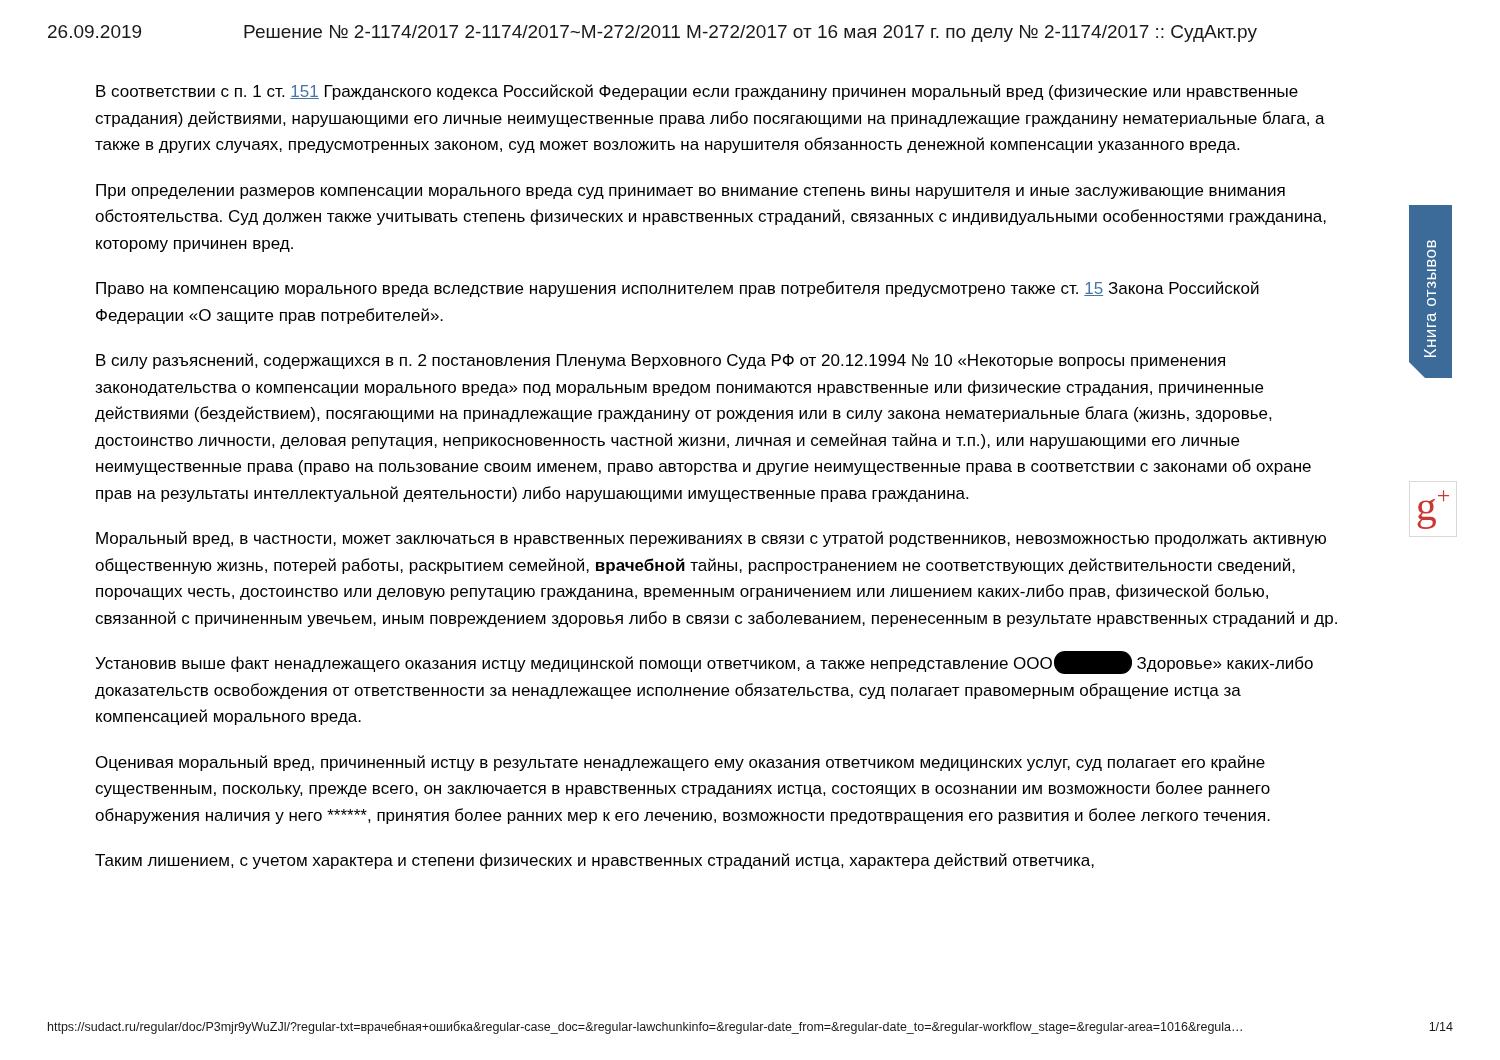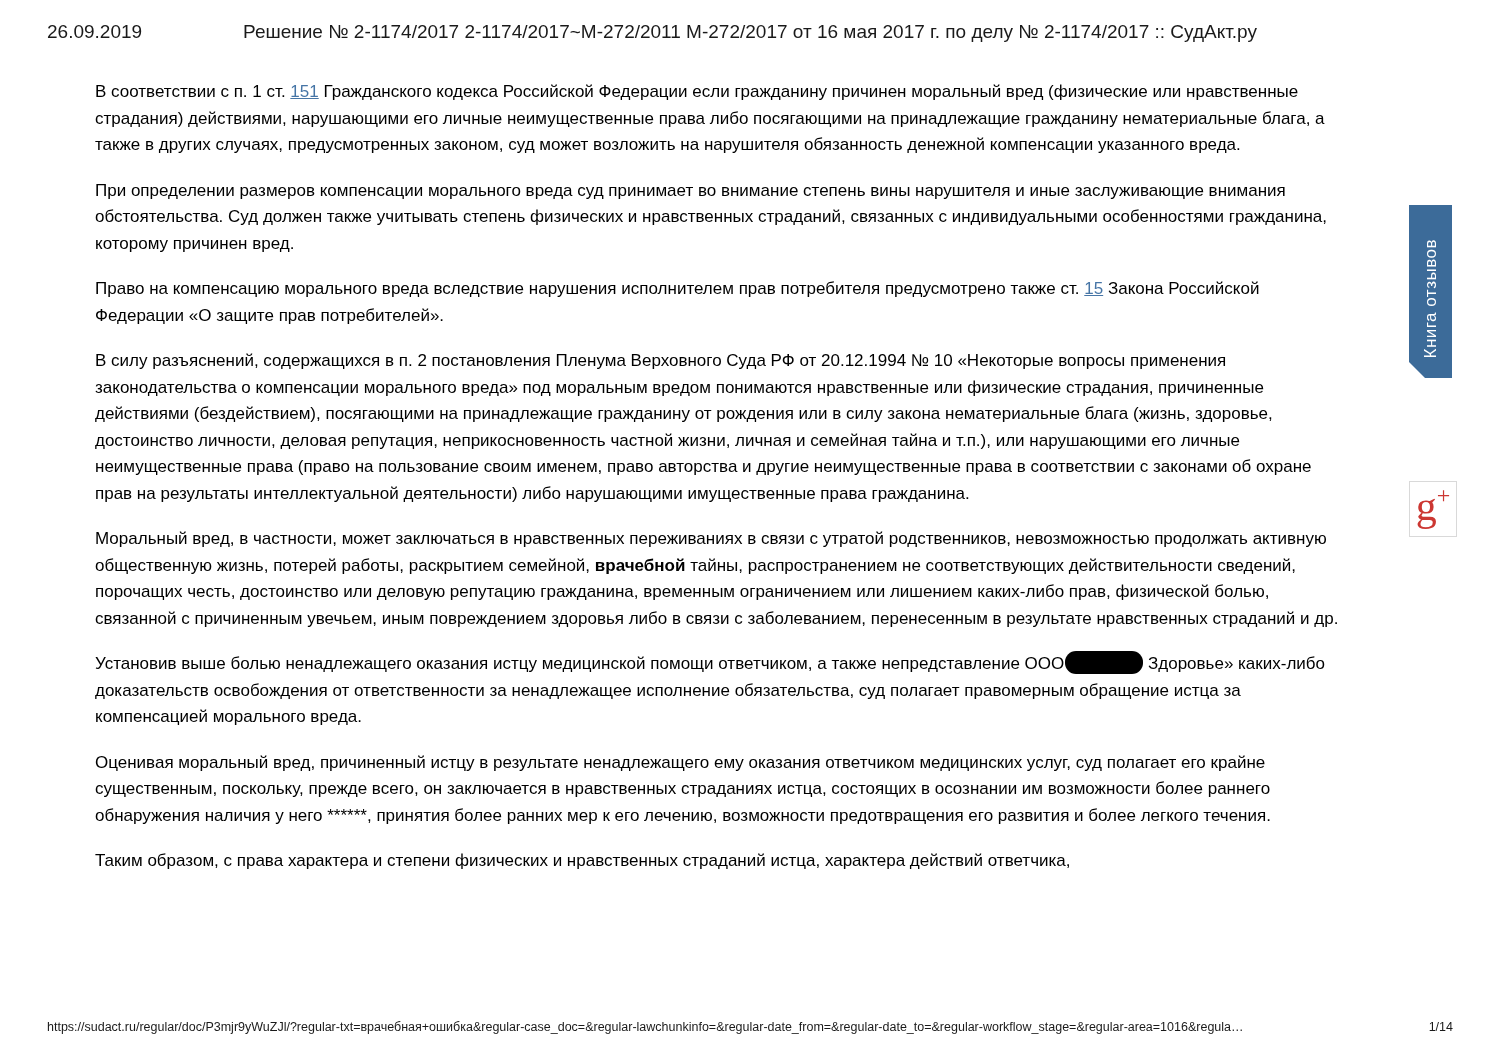--- a/index.html
+++ b/index.html
@@ -88,23 +88,23 @@
   <span class="print-date">26.09.2019</span>
   <span class="print-title">Решение № 2-1174/2017 2-1174/2017~М-272/2011 М-272/2017 от 16 мая 2017 г. по делу № 2-1174/2017 :: СудАкт.ру</span>
 </div>
 
 <main class="content" id="doc-body">
     <p><span>В соответствии с п. 1 ст. </span><a class="doc-link" href="#">151</a><span> Гражданского кодекса Российской Федерации если гражданину причинен моральный вред (физические или нравственные страдания) действиями, нарушающими его личные неимущественные права либо посягающими на принадлежащие гражданину нематериальные блага, а также в других случаях, предусмотренных законом, суд может возложить на нарушителя обязанность денежной компенсации указанного вреда.</span></p>
     <p><span>При определении размеров компенсации морального вреда суд принимает во внимание степень вины нарушителя и иные заслуживающие внимания обстоятельства. Суд должен также учитывать степень физических и нравственных страданий, связанных с индивидуальными особенностями гражданина, которому причинен вред.</span></p>
     <p><span>Право на компенсацию морального вреда вследствие нарушения исполнителем прав потребителя предусмотрено также ст. </span><a class="doc-link" href="#">15</a><span> Закона Российской Федерации «О защите прав потребителей».</span></p>
     <p><span>В силу разъяснений, содержащихся в п. 2 постановления Пленума Верховного Суда РФ от 20.12.1994 № 10 «Некоторые вопросы применения законодательства о компенсации морального вреда» под моральным вредом понимаются нравственные или физические страдания, причиненные действиями (бездействием), посягающими на принадлежащие гражданину от рождения или в силу закона нематериальные блага (жизнь, здоровье, достоинство личности, деловая репутация, неприкосновенность частной жизни, личная и семейная тайна и т.п.), или нарушающими его личные неимущественные права (право на пользование своим именем, право авторства и другие неимущественные права в соответствии с законами об охране прав на результаты интеллектуальной деятельности) либо нарушающими имущественные права гражданина.</span></p>
     <p><span>Моральный вред, в частности, может заключаться в нравственных переживаниях в связи с утратой родственников, невозможностью продолжать активную общественную жизнь, потерей работы, раскрытием семейной, </span><b>врачебной</b><span> тайны, распространением не соответствующих действительности сведений, порочащих честь, достоинство или деловую репутацию гражданина, временным ограничением или лишением каких-либо прав, физической болью, связанной с причиненным увечьем, иным повреждением здоровья либо в связи с заболеванием, перенесенным в результате нравственных страданий и др.</span></p>
-    <p><span>Установив выше болью ненадлежащего оказания истцу медицинской помощи ответчиком, а также непредставление ООО</span><span class="redaction"></span><span> Здоровье» каких-либо доказательств освобождения от ответственности за ненадлежащее исполнение обязательства, суд полагает правомерным обращение истца за компенсацией морального вреда.</span></p>
+    <p><span>Установив выше факт ненадлежащего оказания истцу медицинской помощи ответчиком, а также непредставление ООО</span><span class="redaction"></span><span> Здоровье» каких-либо доказательств освобождения от ответственности за ненадлежащее исполнение обязательства, суд полагает правомерным обращение истца за компенсацией морального вреда.</span></p>
     <p><span>Оценивая моральный вред, причиненный истцу в результате ненадлежащего ему оказания ответчиком медицинских услуг, суд полагает его крайне существенным, поскольку, прежде всего, он заключается в нравственных страданиях истца, состоящих в осознании им возможности более раннего обнаружения наличия у него ******, принятия более ранних мер к его лечению, возможности предотвращения его развития и более легкого течения.</span></p>
-    <p><span>Таким образом, с права характера и степени физических и нравственных страданий истца, характера действий ответчика,</span></p>
+    <p><span>Таким лишением, с учетом характера и степени физических и нравственных страданий истца, характера действий ответчика,</span></p>
   </main>
 
 <div class="feedback-tab">
   <span class="tab-label">Книга отзывов</span>
 </div>
 
 <a class="gplus">
   <span class="g-glyph">g</span>
   <span class="plus-glyph">+</span>
 </a>

